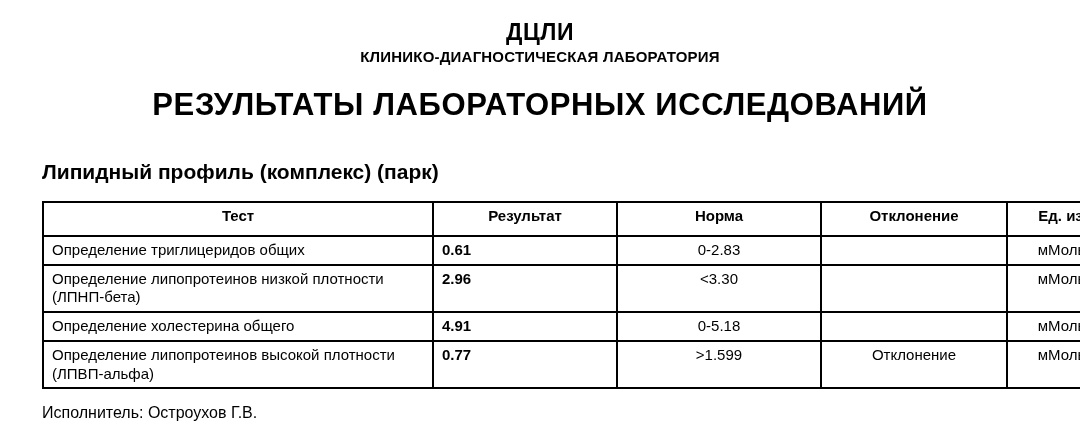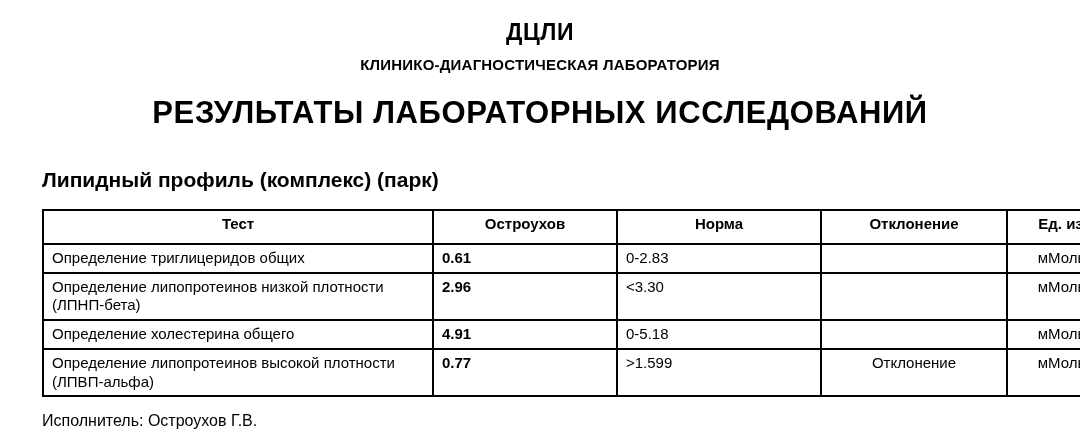--- a/index.html
+++ b/index.html
@@ -26,21 +26,21 @@
     font-weight: bold;
     letter-spacing: 0.5px;
     margin-top: 20px;
     line-height: 1.1;
   }
   .lab-sub {
     text-align: center;
     font-size: 15px;
     font-weight: bold;
     letter-spacing: 0.2px;
-    margin-top: 12px;
+    margin-top: 4px;
     line-height: 1.1;
   }
   .doc-title {
     text-align: center;
     font-size: 31px;
     font-weight: bold;
     letter-spacing: 0.6px;
     margin-top: 22px;
     line-height: 1.1;
   }
@@ -75,20 +75,21 @@
   th.col-test, td.cell-test {
     text-align: left;
     width: 372px;
   }
   th.col-result, td.cell-result {
     width: 166px;
     text-align: left;
   }
   th.col-norm, td.cell-norm {
     width: 186px;
+    text-align: center;
   }
   th.col-dev, td.cell-dev {
     width: 168px;
     text-align: center;
   }
   th.col-unit, td.cell-unit {
     width: 104px;
     text-align: center;
   }
   td.cell-result {
@@ -115,21 +116,21 @@
   <div class="lab-sub">КЛИНИКО-ДИАГНОСТИЧЕСКАЯ ЛАБОРАТОРИЯ</div>
   <div class="doc-title">РЕЗУЛЬТАТЫ ЛАБОРАТОРНЫХ ИССЛЕДОВАНИЙ</div>
 
   <div class="panel-title">Липидный профиль (комплекс) (парк)</div>
 
   <div class="table-wrap">
     <table class="results">
       <thead>
         <tr>
           <th class="col-test">Тест</th>
-          <th class="col-result">Остроухов</th>
+          <th class="col-result">Результат</th>
           <th class="col-norm">Норма</th>
           <th class="col-dev">Отклонение</th>
           <th class="col-unit">Ед. изм.</th>
         </tr>
       </thead>
       <tbody>
         <tr>
           <td class="cell-test">Определение триглицеридов общих</td>
           <td class="cell-result">0.61</td>
           <td class="cell-norm">0-2.83</td>

